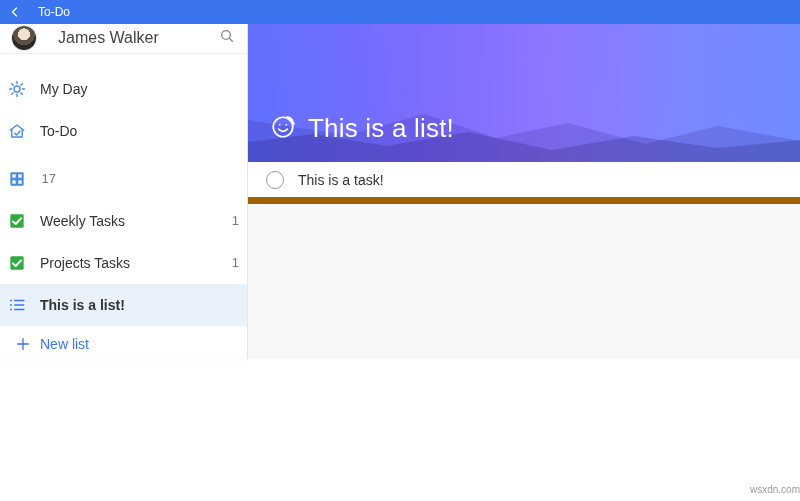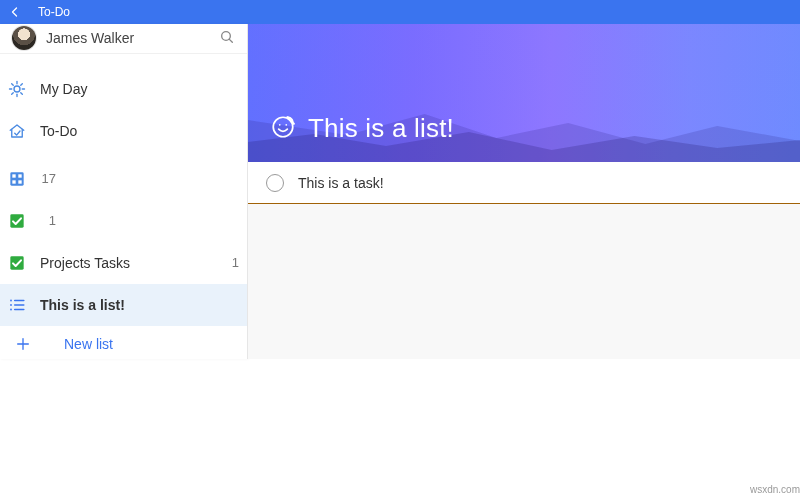--- a/index.html
+++ b/index.html
@@ -30,23 +30,23 @@
     border-right: 1px solid #e6e6e6;
     display: flex;
     flex-direction: column;
     box-shadow: 1px 0 3px rgba(0,0,0,0.05);
   }
   .user-row {
     height: 40px;
     display: flex;
     align-items: center;
     padding: 0 12px;
-    gap: 10px;
+    gap: 22px;
     color: #444;
-    font-size: 14px;
+    font-size: 16px;
     border-bottom: 1px solid #f0f0f0;
   }
   .avatar {
     width: 24px; height: 24px; border-radius: 50%;
     background: radial-gradient(circle at 50% 35%, #f1e2cf 0 30%, #5a5046 31% 55%, #2b2722 56% 100%);
     box-shadow: 0 0 0 1px rgba(0,0,0,0.1);
   }
   .user-name { flex: 1; }
   .search-btn { color: #8b8b8b; }
 
@@ -66,21 +66,21 @@
   .nav-item .count { color: #777; font-size: 13px; min-width: 16px; text-align: right; }
   .nav-item.selected { background: #e9f2fb; font-weight: 600; }
   .nav-separator { height: 6px; }
 
   .new-list-row {
     margin-top: 4px;
     height: 40px;
     display: flex;
     align-items: center;
     padding: 0 14px;
-    gap: 32px;
+    gap: 8px;
     color: #3a74ef;
     font-size: 14px;
     cursor: pointer;
   }
   .new-list-row .icon-slot { width: 18px; height: 18px; display: flex; align-items: center; justify-content: center; }
 
   
   .main { flex: 1; display: flex; flex-direction: column; background: #fff; min-width: 0; }
   .hero {
     height: 138px;
@@ -115,21 +115,21 @@
   .tasks { flex: 1; background: #f8f8f8; display: flex; flex-direction: column; }
   .task-row {
     background: #fff;
     height: 42px;
     display: flex;
     align-items: center;
     padding: 0 18px;
     gap: 14px;
     color: #333;
     font-size: 14px;
-    border-bottom: 1px solid #a16207;
+    border-bottom: 7px solid #a16207;
   }
   .task-check {
     width: 18px; height: 18px; border-radius: 50%;
     border: 1.5px solid #9a9a9a; background: #fff;
   }
 
   
   .watermark {
     position: absolute;
     right: 0;
@@ -215,20 +215,21 @@
         </div>
 
 
         <div class="nav-item">
           <span class="icon-slot">
             <svg width="16" height="16" viewBox="0 0 24 24">
                 <rect x="2" y="2" width="20" height="20" rx="2" fill="#2fab3f"></rect>
                 <polyline points="6 12.5 10 16.5 18 8" fill="none" stroke="#fff" stroke-width="3" stroke-linecap="round" stroke-linejoin="round"></polyline>
               </svg>
           </span>
+          <span class="label">Weekly Tasks</span>
           <span class="count">1</span>
         </div>
 
         <div class="nav-item">
           <span class="icon-slot">
             <svg width="16" height="16" viewBox="0 0 24 24">
                 <rect x="2" y="2" width="20" height="20" rx="2" fill="#2fab3f"></rect>
                 <polyline points="6 12.5 10 16.5 18 8" fill="none" stroke="#fff" stroke-width="3" stroke-linecap="round" stroke-linejoin="round"></polyline>
               </svg>
           </span>

